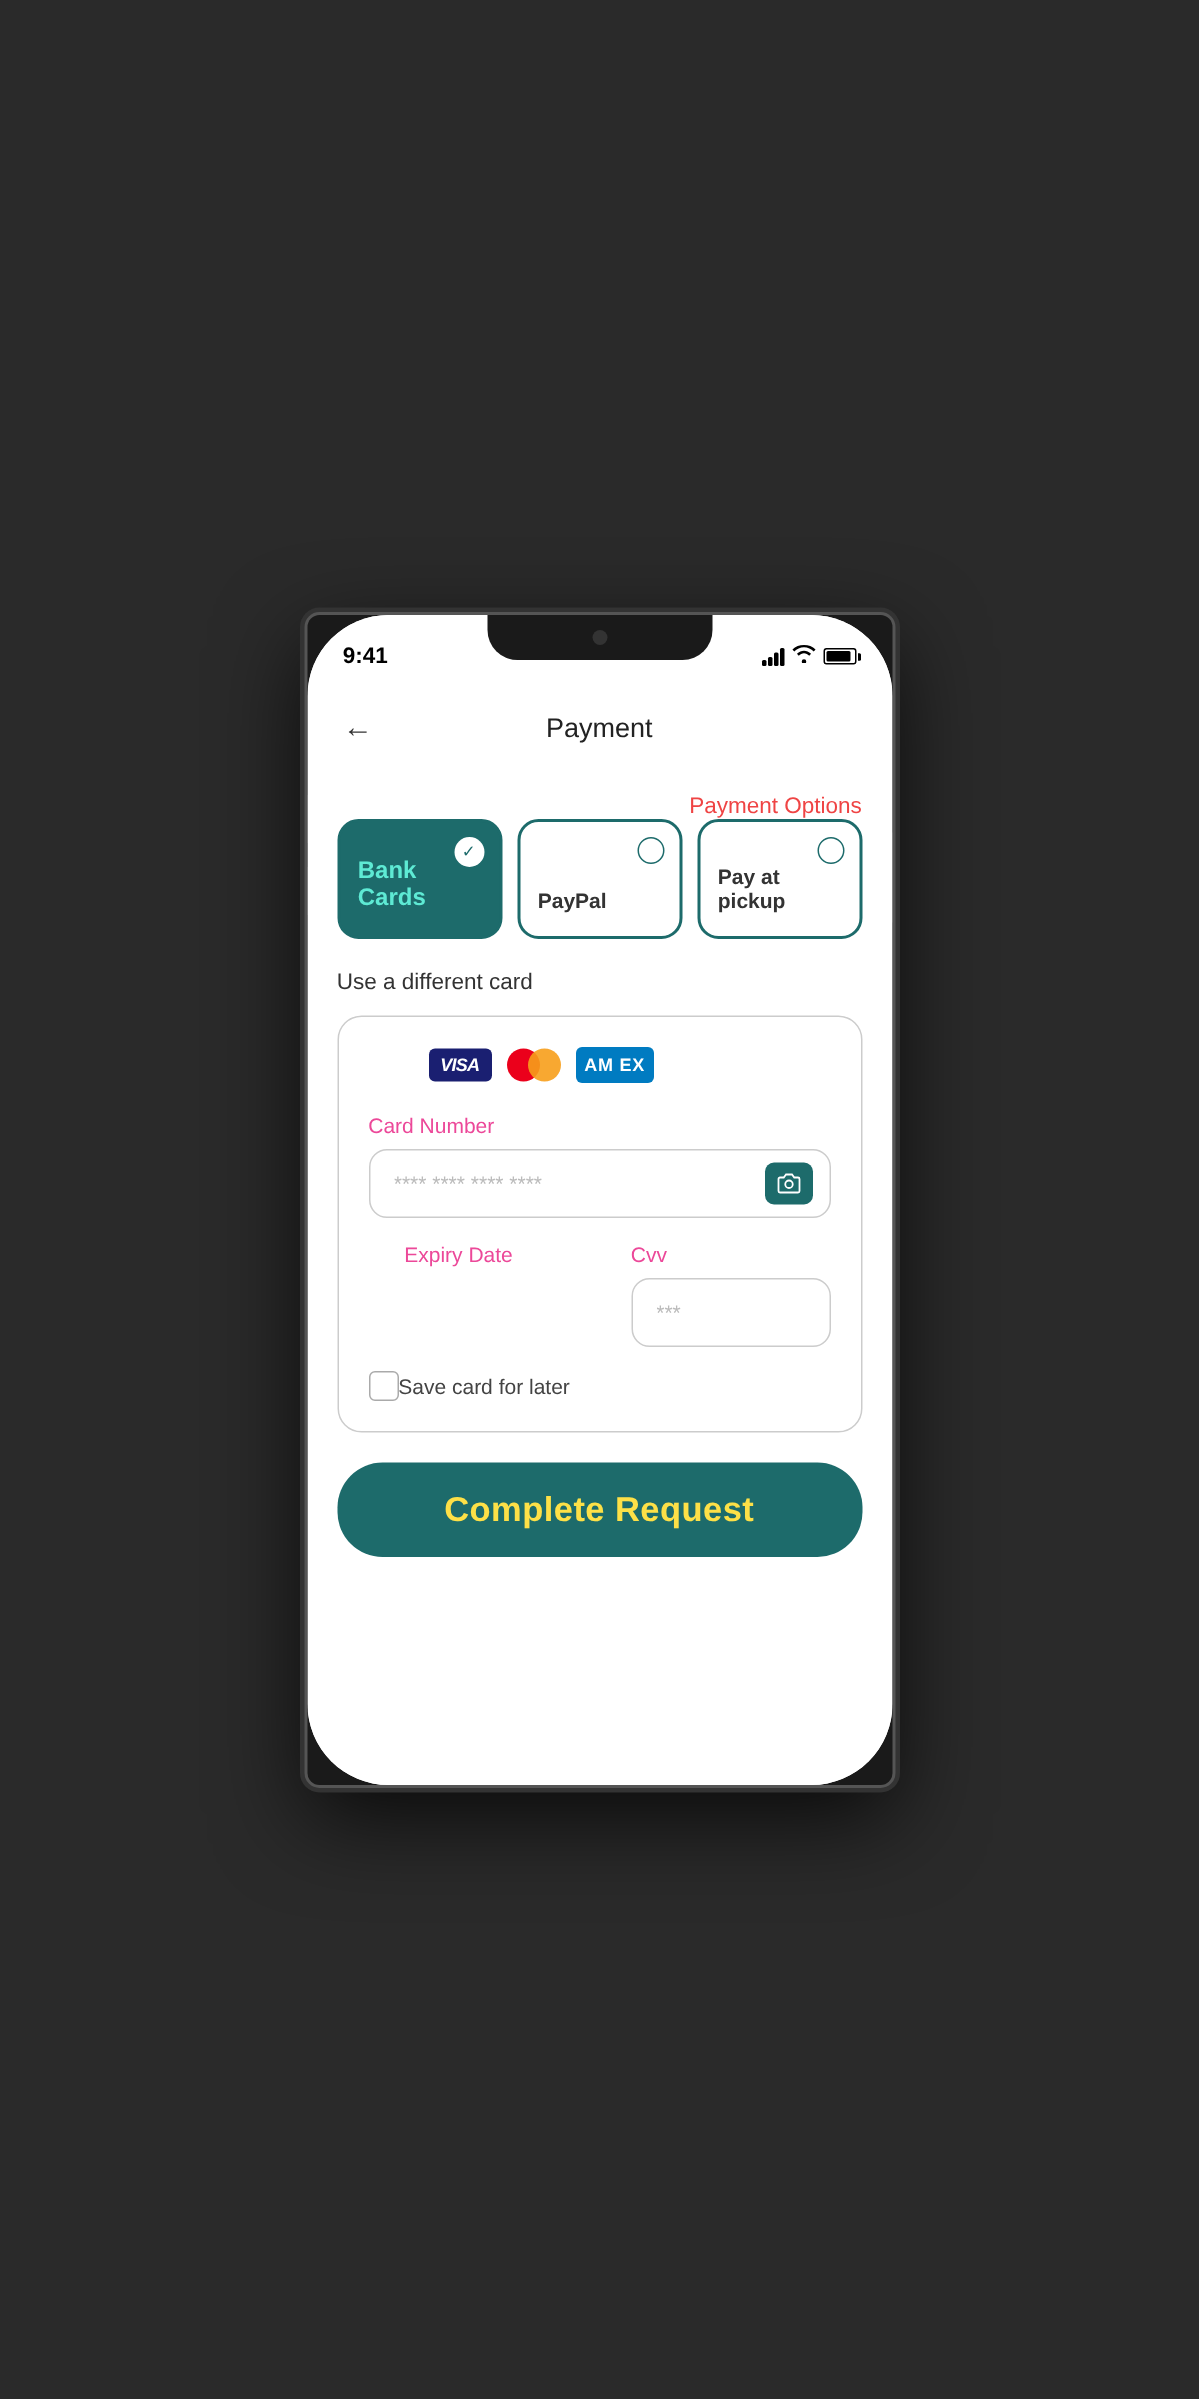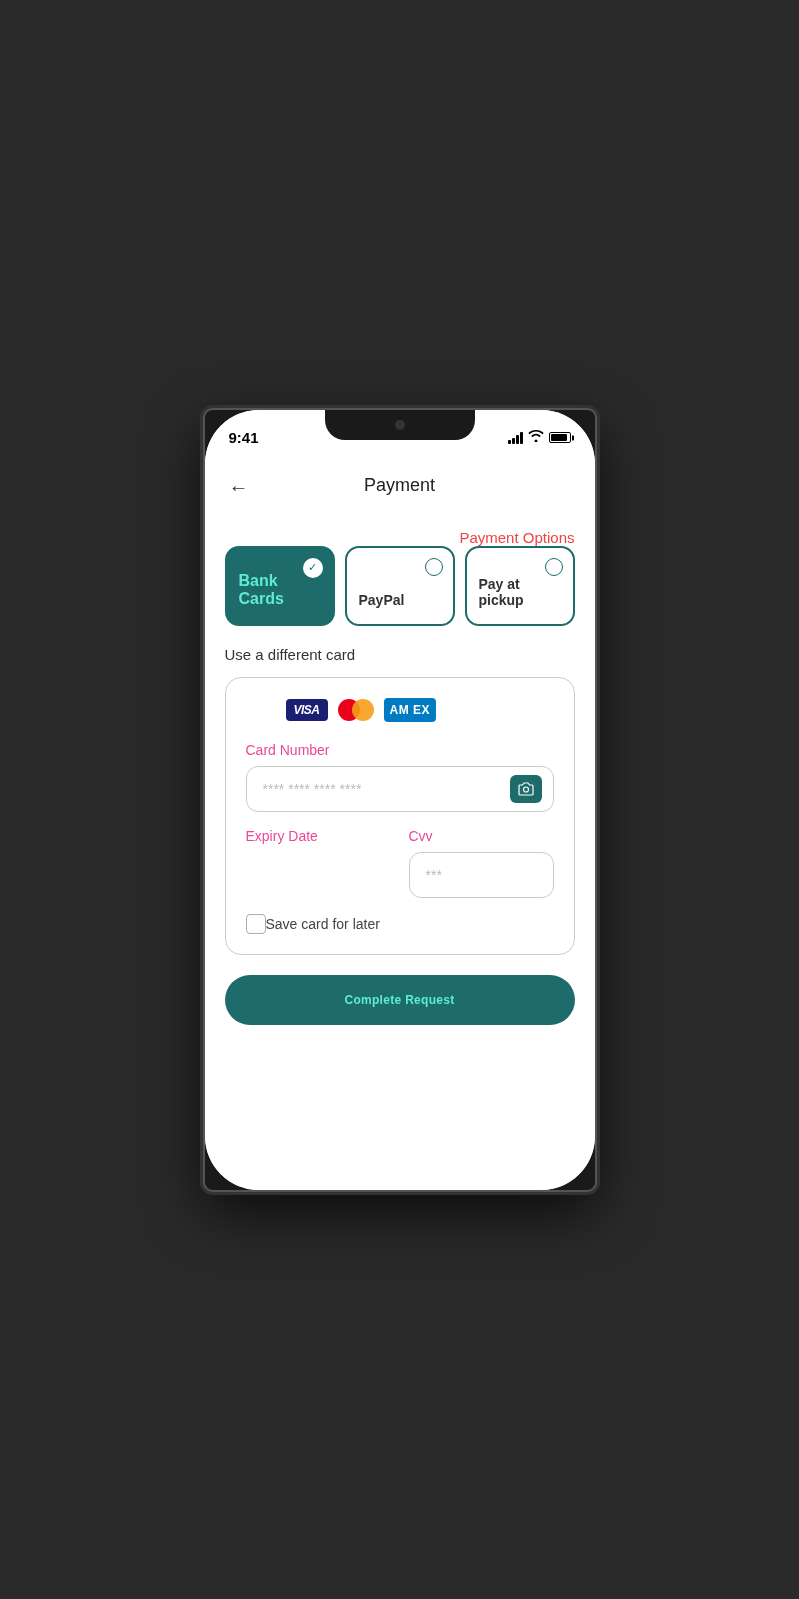--- a/index.html
+++ b/index.html
@@ -361,20 +361,21 @@
       justify-content: center;
       cursor: pointer;
       color: white;
       font-size: 14px;
     }
 
     .form-row {
       display: flex;
       gap: 18px;
       margin-bottom: 16px;
+      margin-left: 24px;
     }
 
     .form-row .form-field {
       flex: 1;
       margin-bottom: 0;
     }
 
     .save-card-row {
       display: flex;
       align-items: center;
@@ -398,24 +399,24 @@
 
     
     .complete-btn-container {
       padding: 20px 20px 10px;
     }
 
     .complete-btn {
       width: 100%;
       padding: 18px;
       background: #1d6b6b;
-      color: #5eead4;
+      color: #fde047;
       border: none;
       border-radius: 30px;
-      font-size: 12px;
+      font-size: 23px;
       font-weight: 600;
       cursor: pointer;
       letter-spacing: 0.3px;
     }
 
     
     .side-btn-left {
       position: absolute;
       left: -3px;
       top: 120px;

